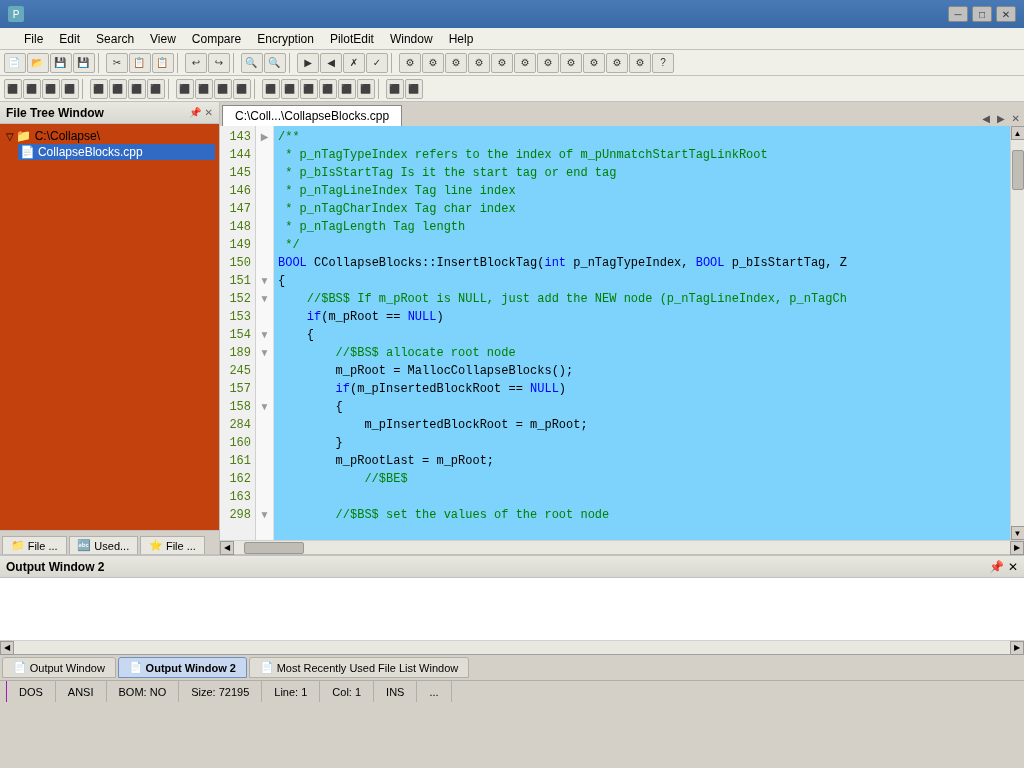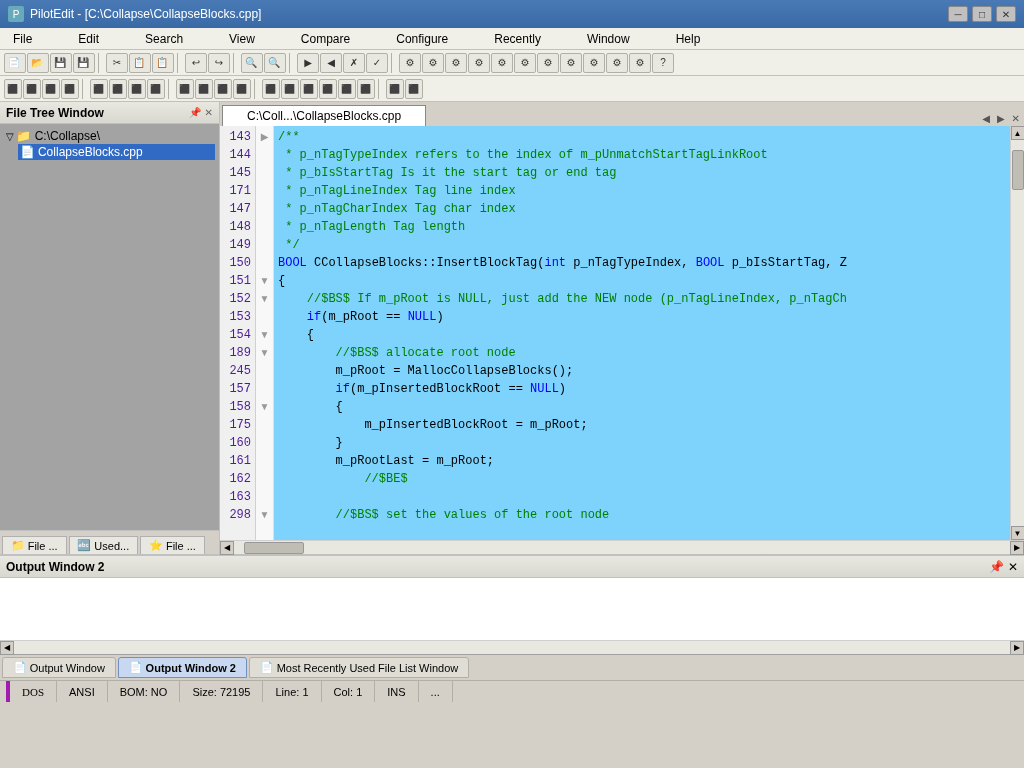--- a/index.html
+++ b/index.html
@@ -21,22 +21,21 @@
     #title-bar-controls { display: flex; gap: 4px; }
     .title-btn { width: 20px; height: 16px; background: #c0c0c0; border: 1px solid #888; border-radius: 2px; cursor: pointer; display: flex; align-items: center; justify-content: center; font-size: 10px; color: #333; }
 
     
     #menu-bar {
       background: #f0f0e8;
       height: 22px;
       display: flex;
       align-items: center;
       border-bottom: 1px solid #c0c0c0;
-      padding: 0 5px;
-      gap: 30px;
+      padding: 0 16px;
     }
     .menu-item { padding: 2px 8px; cursor: pointer; font-size: 12px; }
 
     
     #toolbar1 {
       background: #f0f0e8;
       height: 26px;
       display: flex;
       align-items: center;
       padding: 2px 4px;
@@ -67,21 +66,21 @@
     
     #main-content {
       display: flex;
       height: calc(768px - 28px - 22px - 26px - 26px - 22px - 100px - 22px);
       background: #d4d0c8;
     }
 
     
     #file-tree-panel {
       width: 220px;
-      background: #a3a3a3;
+      background: #c2410c;
       border-right: 1px solid #c0c0c0;
       display: flex;
       flex-direction: column;
     }
     #file-tree-header {
       background: linear-gradient(to bottom, #e8e8e0, #d8d8d0);
       height: 22px;
       display: flex;
       align-items: center;
       padding: 0 6px;
@@ -127,21 +126,21 @@
     #editor-tabs {
       height: 24px;
       background: #d4d0c8;
       display: flex;
       align-items: flex-end;
       padding: 0 2px;
       justify-content: space-between;
     }
     #editor-tab-list { display: flex; align-items: flex-end; }
     .ed-tab {
-      padding: 3px 24px;
+      padding: 3px 12px;
       font-size: 12px;
       background: #e0ddd5;
       border: 1px solid #b0b0a8;
       border-bottom: none;
       cursor: pointer;
       margin-right: 8px;
     }
     .ed-tab-active {
       background: #ffffff;
       border-color: #888;
@@ -159,21 +158,21 @@
     }
     #line-numbers {
       width: 36px;
       background: #f0f0f0;
       border-right: 1px solid #d0d0d0;
       padding: 0;
       overflow: hidden;
       font-family: 'Courier New', monospace;
       font-size: 12px;
       line-height: 18px;
-      color: #4c1d95;
+      color: #4d7c0f;
       text-align: right;
       padding-right: 4px;
       padding-top: 2px;
     }
     #fold-column {
       width: 18px;
       background: #f8f8f8;
       border-right: 1px solid #e0e0e0;
       overflow: hidden;
       padding-top: 2px;
@@ -278,51 +277,50 @@
       padding: 0 6px;
       gap: 0;
       font-size: 11px;
     }
     .status-item {
       padding: 0 12px;
       border-right: 1px solid #b0b0a8;
       height: 100%;
       display: flex; align-items: center;
     }
-    .status-item:first-child { border-left: 4px solid #a21caf; font-family: Liberation Serif, serif; }
+    .status-item:first-child { border-left: 1px solid #a21caf; }
 
     
     .c-comment { color: #008000; }
     .c-keyword { color: #0000ff; }
     .c-type { color: #0000ff; }
     .c-normal { color: #000000; }
   </style>
 </head>
 <body>
 
 <div id="title-bar">
   <div id="title-bar-left">
     <div id="title-bar-icon">P</div>
-    <span id="title-bar-title">PilotEdit - [C:\Collapse\CollapseBlocks.cpp]</span>
   </div>
   <div id="title-bar-controls">
     <div class="title-btn">─</div>
     <div class="title-btn">□</div>
     <div class="title-btn">✕</div>
   </div>
 </div>
 
 <div id="menu-bar">
   <span class="menu-item">File</span>
   <span class="menu-item">Edit</span>
   <span class="menu-item">Search</span>
   <span class="menu-item">View</span>
   <span class="menu-item">Compare</span>
-  <span class="menu-item">Configure</span>
-  <span class="menu-item">Recently</span>
+  <span class="menu-item">Encryption</span>
+  <span class="menu-item">PilotEdit</span>
   <span class="menu-item">Window</span>
   <span class="menu-item">Help</span>
 </div>
 
 <div id="toolbar1">
   <div class="tb-btn">📄</div>
   <div class="tb-btn">📂</div>
   <div class="tb-btn">💾</div>
   <div class="tb-btn">💾</div>
   <div class="tb-sep"></div>
@@ -430,34 +428,34 @@
         <span class="ed-nav-btn">▶</span>
         <span class="ed-nav-btn">✕</span>
       </div>
     </div>
 
     <div id="code-editor">
       <div id="line-numbers">
         <div>143</div>
         <div>144</div>
         <div>145</div>
-        <div>171</div>
+        <div>146</div>
         <div>147</div>
         <div>148</div>
         <div>149</div>
         <div>150</div>
         <div>151</div>
         <div>152</div>
         <div>153</div>
         <div>154</div>
         <div>189</div>
         <div>245</div>
         <div>157</div>
         <div>158</div>
-        <div>175</div>
+        <div>284</div>
         <div>160</div>
         <div>161</div>
         <div>162</div>
         <div>163</div>
         <div>298</div>
       </div>
       <div id="fold-column">
         <div>▶</div>
         <div>&nbsp;</div>
         <div>&nbsp;</div>

